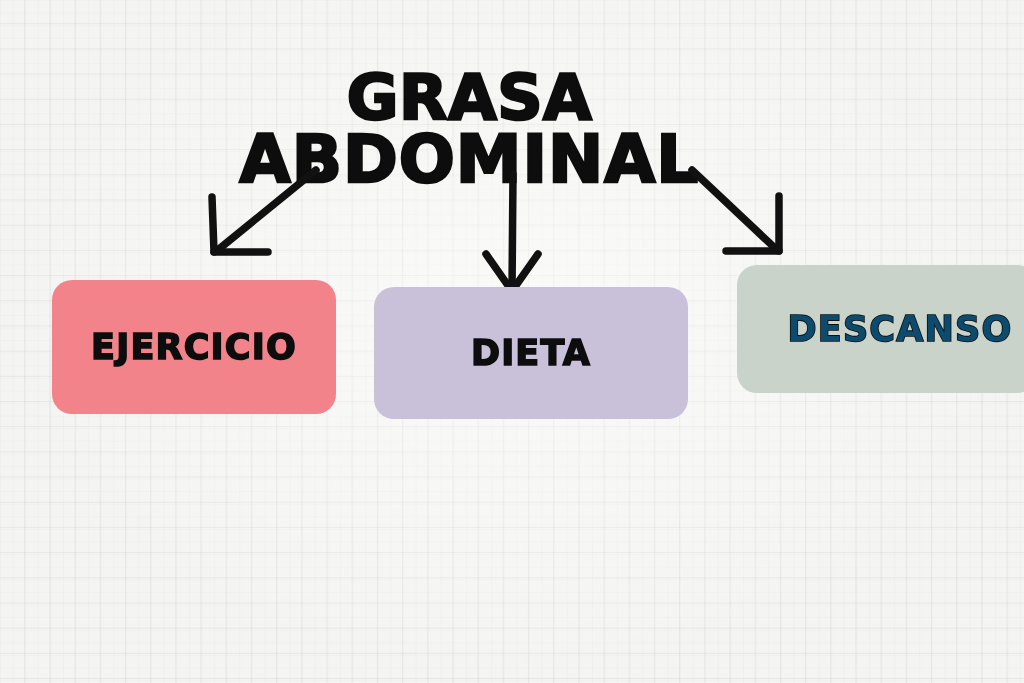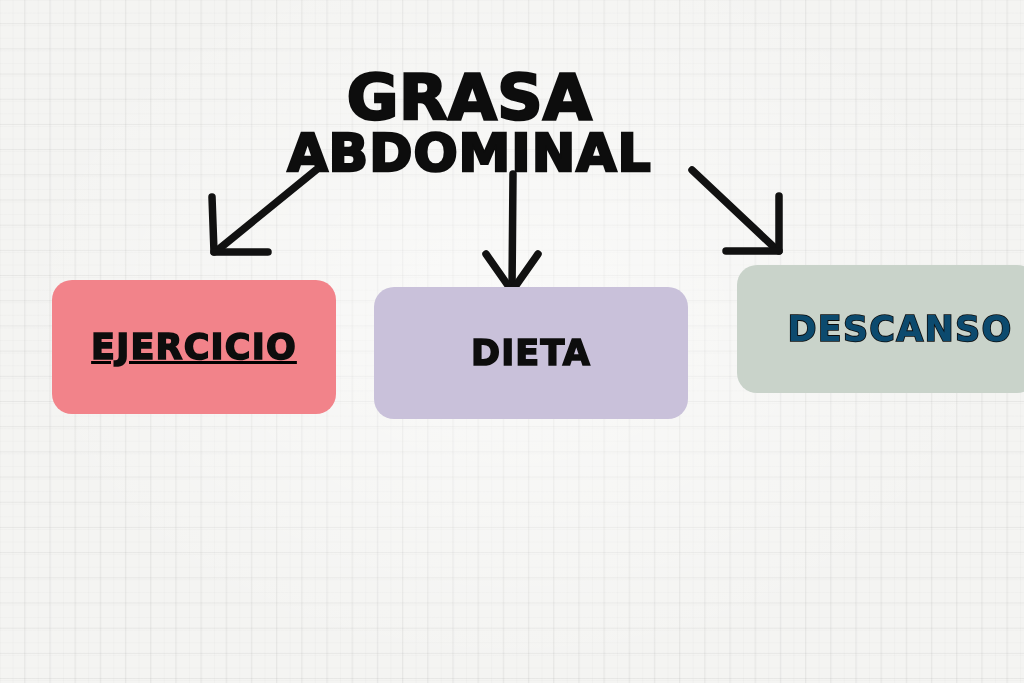--- a/index.html
+++ b/index.html
@@ -63,21 +63,21 @@
     line-height: 0.97;
     letter-spacing: 0.5px;
     white-space: pre-line;
     -webkit-text-stroke: 2.6px #0d0d0d;
     paint-order: stroke fill;
   }
   #title .line {
     display: block;
   }
   #title .line-2 {
-    font-size: 52px;
+    font-size: 66px;
     letter-spacing: 1px;
   }
 
   
   #arrow-layer {
     position: absolute;
     left: 0;
     top: 0;
     width: 1024px;
     height: 683px;
@@ -102,21 +102,20 @@
     -webkit-text-stroke: 1.6px #0d0d0d;
     paint-order: stroke fill;
     white-space: nowrap;
   }
 
   #box-ejercicio {
     left: 52px;
     top: 280px;
     width: 284px;
     height: 134px;
-    text-decoration: underline;
   }
   #box-dieta {
     left: 374px;
     top: 305px;
     width: 314px;
     height: 132px;
   }
   #box-descanso {
     left: 737px;
     top: 265px;

